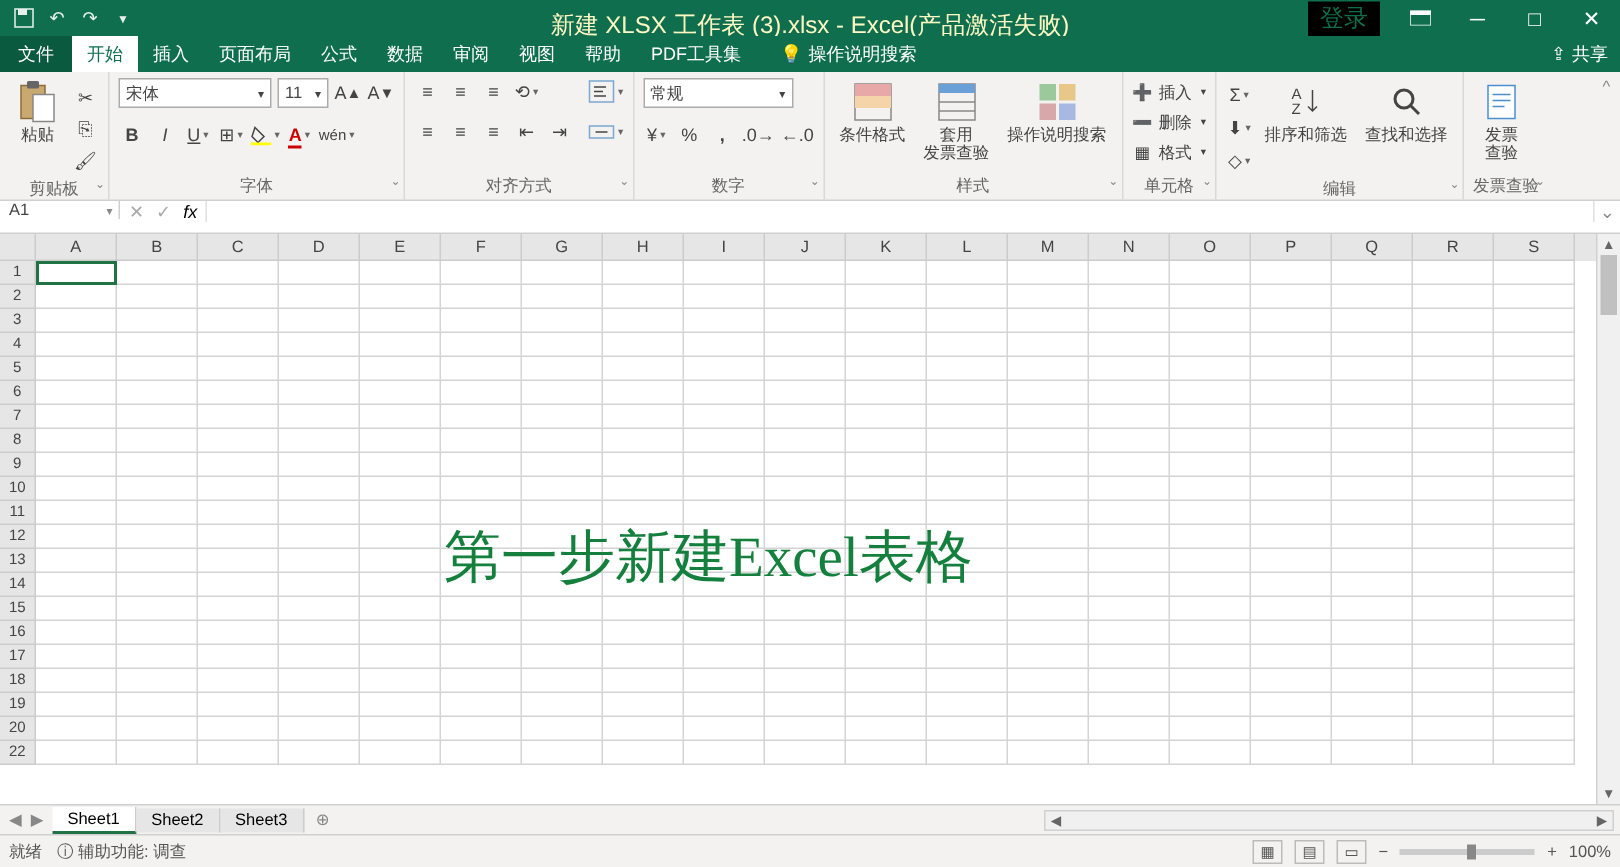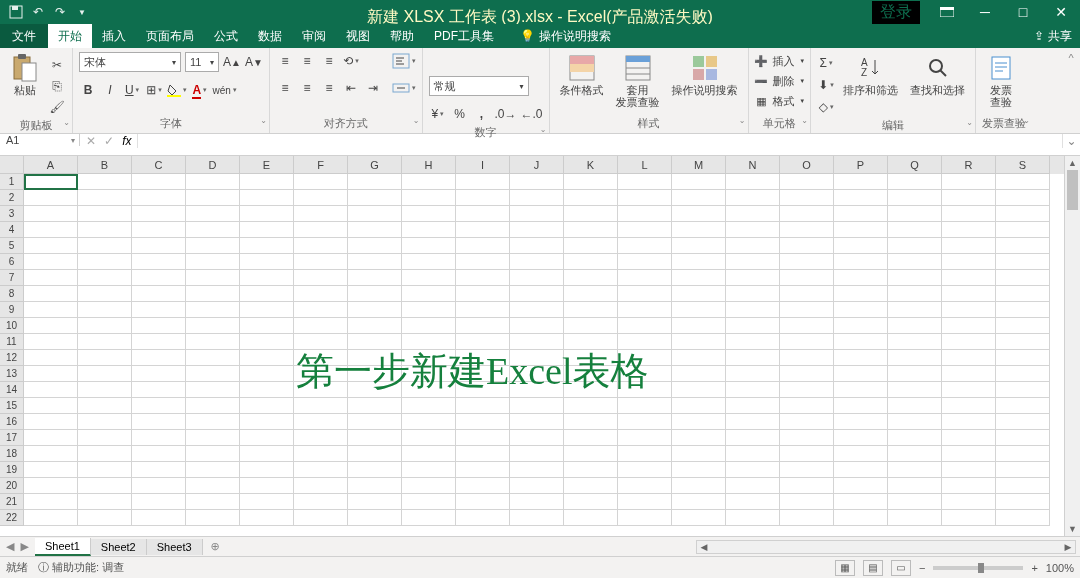--- a/index.html
+++ b/index.html
@@ -30,21 +30,21 @@
     .rgroup-label::after { content: "⌄"; position: absolute; right: -4px; font-size: 8px; color: #888; }
     .vbtn { display: flex; flex-direction: column; align-items: center; gap: 2px; padding: 2px 4px; min-width: 38px; }
     .vbtn-icon { width: 28px; height: 28px; display: flex; align-items: center; justify-content: center; }
     .vbtn-label { font-size: 11px; text-align: center; line-height: 1.1; }
     .rcol { display: flex; flex-direction: column; gap: 3px; }
     .rrow { display: flex; align-items: center; gap: 4px; }
     .font-sel { width: 102px; height: 20px; border: 1px solid #ababab; background: #fff; font-size: 11px; padding: 0 4px; display: flex; align-items: center; justify-content: space-between; }
     .size-sel { width: 34px; height: 20px; border: 1px solid #ababab; background: #fff; font-size: 11px; padding: 0 4px; display: flex; align-items: center; justify-content: space-between; }
     .rbtn { min-width: 18px; height: 18px; display: flex; align-items: center; justify-content: center; font-size: 12px; color: #444; }
     .rbtn.drop::after { content: "▾"; font-size: 7px; margin-left: 2px; color: #666; }
-    .numfmt { width: 100px; height: 20px; border: 1px solid #ababab; background: #fff; font-size: 11px; padding: 0 4px; display: flex; align-items: center; justify-content: space-between; margin-top: 24px; }
+    .numfmt { width: 100px; height: 20px; border: 1px solid #ababab; background: #fff; font-size: 11px; padding: 0 4px; display: flex; align-items: center; justify-content: space-between; }
     .srow { display: flex; align-items: center; gap: 4px; height: 18px; font-size: 11px; }
     .srow-icon { width: 14px; height: 14px; display: inline-flex; align-items: center; justify-content: center; font-size: 11px; }
     
     
     .fbar { height: 22px; border-bottom: 1px solid #d0d0d0; display: flex; align-items: flex-start; background: #fff; }
     .namebox { width: 80px; border-right: 1px solid #d0d0d0; display: flex; align-items: center; padding: 0 6px; font-size: 11px; color: #444; position: relative; }
     .namebox::after { content: "▾"; position: absolute; right: 4px; font-size: 8px; color: #888; }
     .fx-btns { display: flex; align-items: center; padding: 0 6px; gap: 8px; border-right: 1px solid #e0e0e0; }
     .fx-input { flex: 1; padding: 0 6px; display: flex; align-items: center; }
     .fbar-expand { width: 18px; border-left: 1px solid #e0e0e0; display: flex; align-items: center; justify-content: center; color: #888; }
@@ -844,42 +844,20 @@
           <div class="cell"></div>
           <div class="cell"></div>
           <div class="cell"></div>
           <div class="cell"></div>
           <div class="cell"></div>
           <div class="cell"></div>
           <div class="cell"></div>
           <div class="cell"></div>
         </div>
         <div class="gridrow">
-          <div class="rowhead">21</div>
-          <div class="cell"></div>
-          <div class="cell"></div>
-          <div class="cell"></div>
-          <div class="cell"></div>
-          <div class="cell"></div>
-          <div class="cell"></div>
-          <div class="cell"></div>
-          <div class="cell"></div>
-          <div class="cell"></div>
-          <div class="cell"></div>
-          <div class="cell"></div>
-          <div class="cell"></div>
-          <div class="cell"></div>
-          <div class="cell"></div>
-          <div class="cell"></div>
-          <div class="cell"></div>
-          <div class="cell"></div>
-          <div class="cell"></div>
-          <div class="cell"></div>
-        </div>
-        <div class="gridrow">
           <div class="rowhead">22</div>
           <div class="cell"></div>
           <div class="cell"></div>
           <div class="cell"></div>
           <div class="cell"></div>
           <div class="cell"></div>
           <div class="cell"></div>
           <div class="cell"></div>
           <div class="cell"></div>
           <div class="cell"></div>

